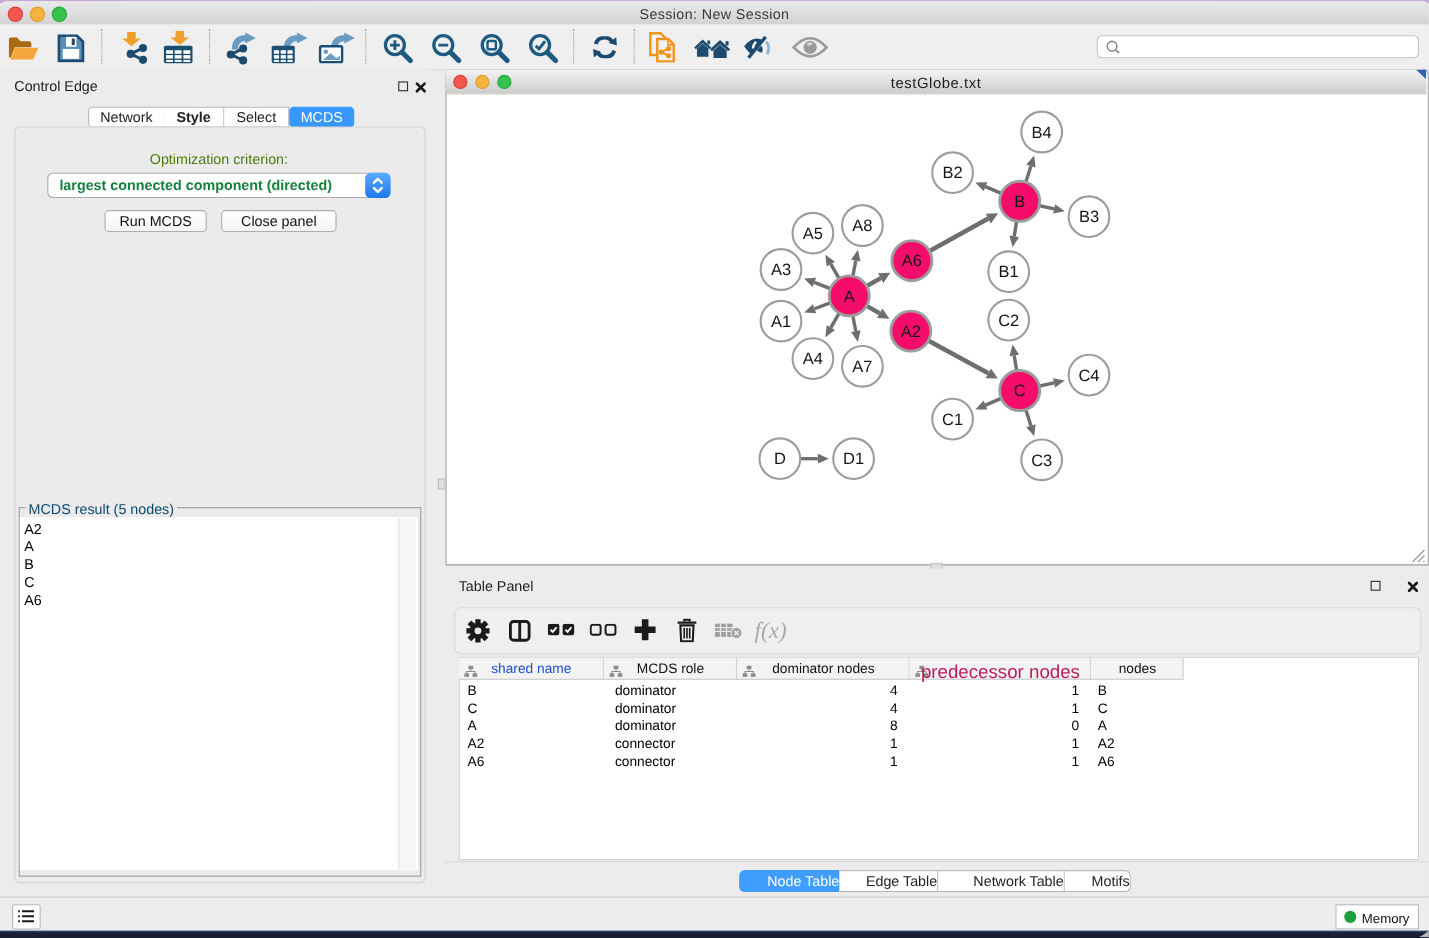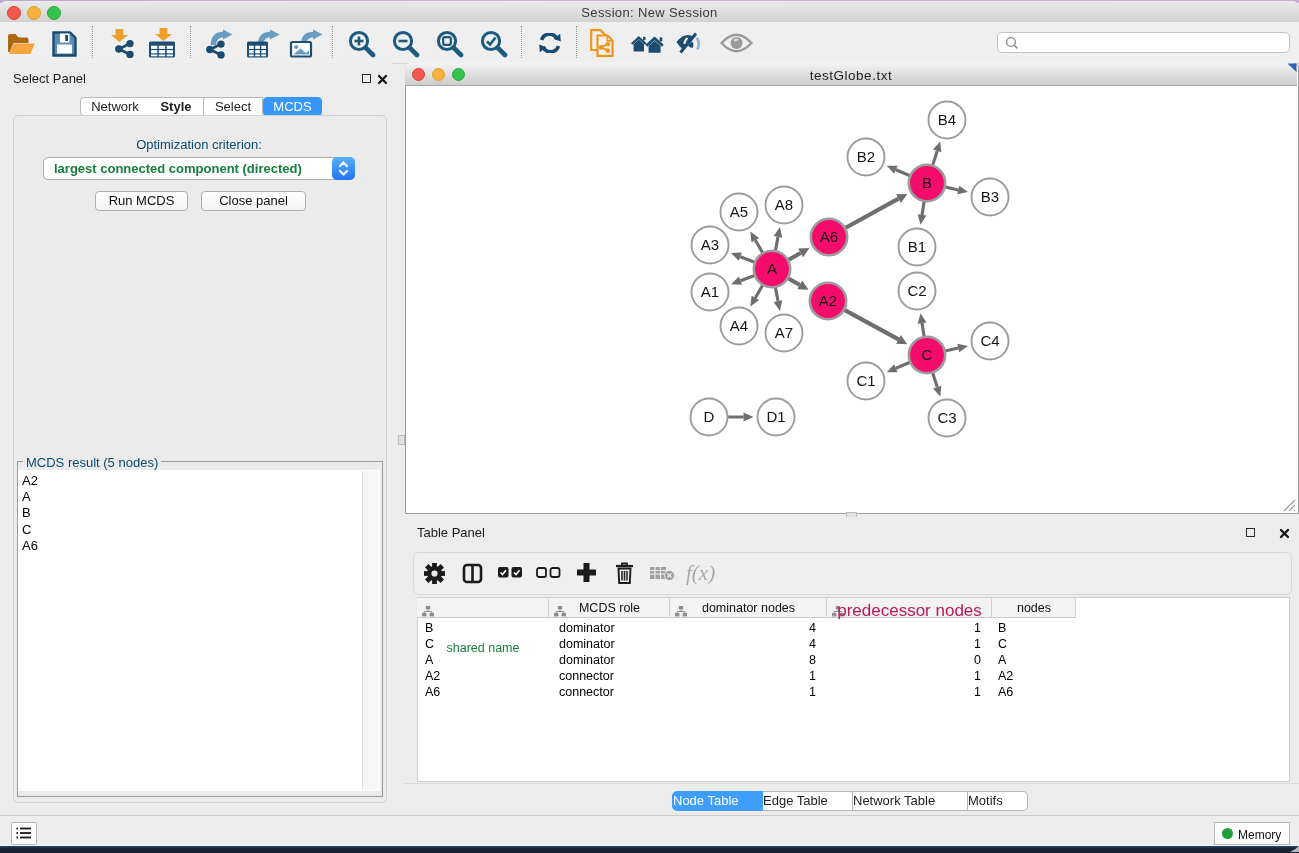--- a/index.html
+++ b/index.html
@@ -3,21 +3,21 @@
 <meta charset="utf-8">
 <style>
 html,body{margin:0;padding:0;}
 body{width:1299px;height:853px;position:relative;overflow:hidden;background:#ececec;font-family:"Liberation Sans",sans-serif;}
 .abs{position:absolute;}
 .light{border-radius:50%;width:12px;height:12px;}
 .ttl{font-size:13px;color:#3a3a3a;}
 .sep{border-left:1px dotted #9a9a9a;height:32px;top:26px;position:absolute;}
 .tab{position:absolute;top:97px;height:17px;background:#fff;border:1px solid #b9b9b9;font-size:13px;color:#222;text-align:center;line-height:17px;}
 .btn{position:absolute;background:linear-gradient(#ffffff,#f4f4f4);border:1px solid #aeaeae;border-radius:4px;font-size:13px;color:#111;text-align:center;}
-.btab{position:absolute;top:791px;height:18px;background:#fff;border:1px solid #b5b5b5;font-size:13px;color:#222;text-align:left;line-height:18px;}
+.btab{position:absolute;top:791px;height:18px;background:#fff;border:1px solid #b5b5b5;font-size:13px;color:#222;text-align:right;line-height:18px;}
 </style>
 </head>
 <body>
 
 <div class="abs" style="left:0;top:0;width:1299px;height:3px;background:linear-gradient(90deg,#c2a8d2,#cbb6d8 40%,#c5aed4);"></div>
 
 <div class="abs" style="left:0;top:1px;width:1299px;height:21px;background:linear-gradient(#eaeaea,#d2d2d2);border-radius:6px 6px 0 0;border-bottom:1px solid #b4b4b4;"></div>
 <div class="light abs" style="left:7px;top:6px;background:#f25750;border:1px solid #dd3e36;"></div>
 <div class="light abs" style="left:27px;top:6px;background:#f6b23e;border:1px solid #e09d2c;"></div>
 <div class="light abs" style="left:47px;top:6px;background:#35c24e;border:1px solid #24a939;"></div>
@@ -180,33 +180,33 @@
 <div class="sep" style="left:521px;"></div>
 <div class="sep" style="left:576px;"></div>
 
 <div class="abs" style="left:997px;top:32px;width:291px;height:19px;background:#fff;border:1px solid #c4c4c4;border-radius:5px;"></div>
 <svg class="abs" style="left:1004px;top:35px;" width="16" height="16" viewBox="0 0 16 16">
     <circle cx="7" cy="7" r="4.4" fill="none" stroke="#8a8a8a" stroke-width="1.4"></circle>
     <line x1="10.2" y1="10.2" x2="13.4" y2="13.4" stroke="#8a8a8a" stroke-width="1.6"></line>
   </svg>
 
 <div class="abs" style="left:0;top:63px;width:392px;height:752px;background:#ececec;"></div>
-<div class="abs" style="left:13px;top:71px;font-size:13px;color:#1c1c1c;">Select Panel</div>
+<div class="abs" style="left:13px;top:71px;font-size:13px;color:#1c1c1c;">Control Edge</div>
 <div class="abs" style="left:362px;top:74px;width:7px;height:7px;border:1.6px solid #2b2b2b;"></div>
 <svg class="abs" style="left:377px;top:73.5px;" width="11" height="11" viewBox="0 0 11 11">
     <path d="M2 2 L9 9 M9 2 L2 9" stroke="#1a1a1a" stroke-width="2.4" stroke-linecap="round"></path>
   </svg>
 
 <div class="tab" style="left:80px;width:68px;border-radius:4px 0 0 4px;">Network</div>
 <div class="tab" style="left:149px;width:54px;border-left:none;font-weight:bold;">Style</div>
 <div class="tab" style="left:204px;width:58px;border-left:none;">Select</div>
 <div class="tab" style="left:263px;width:57px;background:#3797fd;border-color:#3797fd;color:#fff;border-radius:4px;">MCDS</div>
 
 <div class="abs" style="left:13px;top:115px;width:372px;height:686px;border:1px solid #d2d2d2;border-radius:5px;background:#ebebeb;"></div>
-<div class="abs" style="left:0;top:137px;width:398px;text-align:center;font-size:13px;color:#0c4a6e;">Optimization criterion:</div>
+<div class="abs" style="left:0;top:137px;width:398px;text-align:center;font-size:13px;color:#4d7c0f;">Optimization criterion:</div>
 
 <div class="abs" style="left:43px;top:157px;width:310px;height:21px;background:#fff;border:1px solid #ababab;border-radius:5px;"></div>
 <div class="abs" style="left:54px;top:161px;font-size:13px;color:#15803d;font-weight:bold;">largest connected component (directed)</div>
 <div class="abs" style="left:332px;top:157px;width:23px;height:23px;background:linear-gradient(#59aefe,#2076f1);border-radius:5px;"></div>
 <svg class="abs" style="left:336px;top:159px;" width="15" height="19" viewBox="0 0 15 19">
     <path d="M4 7 L7.5 3.5 L11 7" fill="none" stroke="#fff" stroke-width="2.2" stroke-linecap="round" stroke-linejoin="round"></path>
     <path d="M4 12 L7.5 15.5 L11 12" fill="none" stroke="#fff" stroke-width="2.2" stroke-linecap="round" stroke-linejoin="round"></path>
   </svg>
 
 <div class="btn" style="left:95px;top:191px;width:91px;height:18px;line-height:18px;">Run MCDS</div>
@@ -394,21 +394,21 @@
 <div id="table-header">
     <div class="abs" style="left:417px;top:598px;width:131px;height:19px;background:#f3f3f3;border-right:1px solid #d2d2d2;border-bottom:1px solid #c9c9c9;"></div>
     <div class="abs" style="left:422px;top:603px;"><svg width="12" height="11" viewBox="0 0 12 11">
         <g fill="#8d8d8d">
           <rect x="3.8" y="0" width="4.4" height="3.4"></rect>
           <rect x="0" y="7" width="4.4" height="3.4"></rect>
           <rect x="7.6" y="7" width="4.4" height="3.4"></rect>
         </g>
         <path d="M6 3.4 V5.5 M2.2 7 V5.5 H9.8 V7" fill="none" stroke="#8d8d8d" stroke-width="1"></path>
       </svg></div>
-    <div class="abs" style="left:417px;top:601px;width:132px;text-align:center;font-size:12.5px;color:#15803d;margin-top:40px;">shared name</div>
+    <div class="abs" style="left:417px;top:601px;width:132px;text-align:center;font-size:12.5px;color:#1d4ed8;">shared name</div>
     <div class="abs" style="left:549px;top:598px;width:120px;height:19px;background:#f3f3f3;border-right:1px solid #d2d2d2;border-bottom:1px solid #c9c9c9;"></div>
     <div class="abs" style="left:554px;top:603px;"><svg width="12" height="11" viewBox="0 0 12 11">
         <g fill="#8d8d8d">
           <rect x="3.8" y="0" width="4.4" height="3.4"></rect>
           <rect x="0" y="7" width="4.4" height="3.4"></rect>
           <rect x="7.6" y="7" width="4.4" height="3.4"></rect>
         </g>
         <path d="M6 3.4 V5.5 M2.2 7 V5.5 H9.8 V7" fill="none" stroke="#8d8d8d" stroke-width="1"></path>
       </svg></div>
     <div class="abs" style="left:549px;top:601px;width:121px;text-align:center;font-size:12.5px;color:#111;">MCDS role</div>

